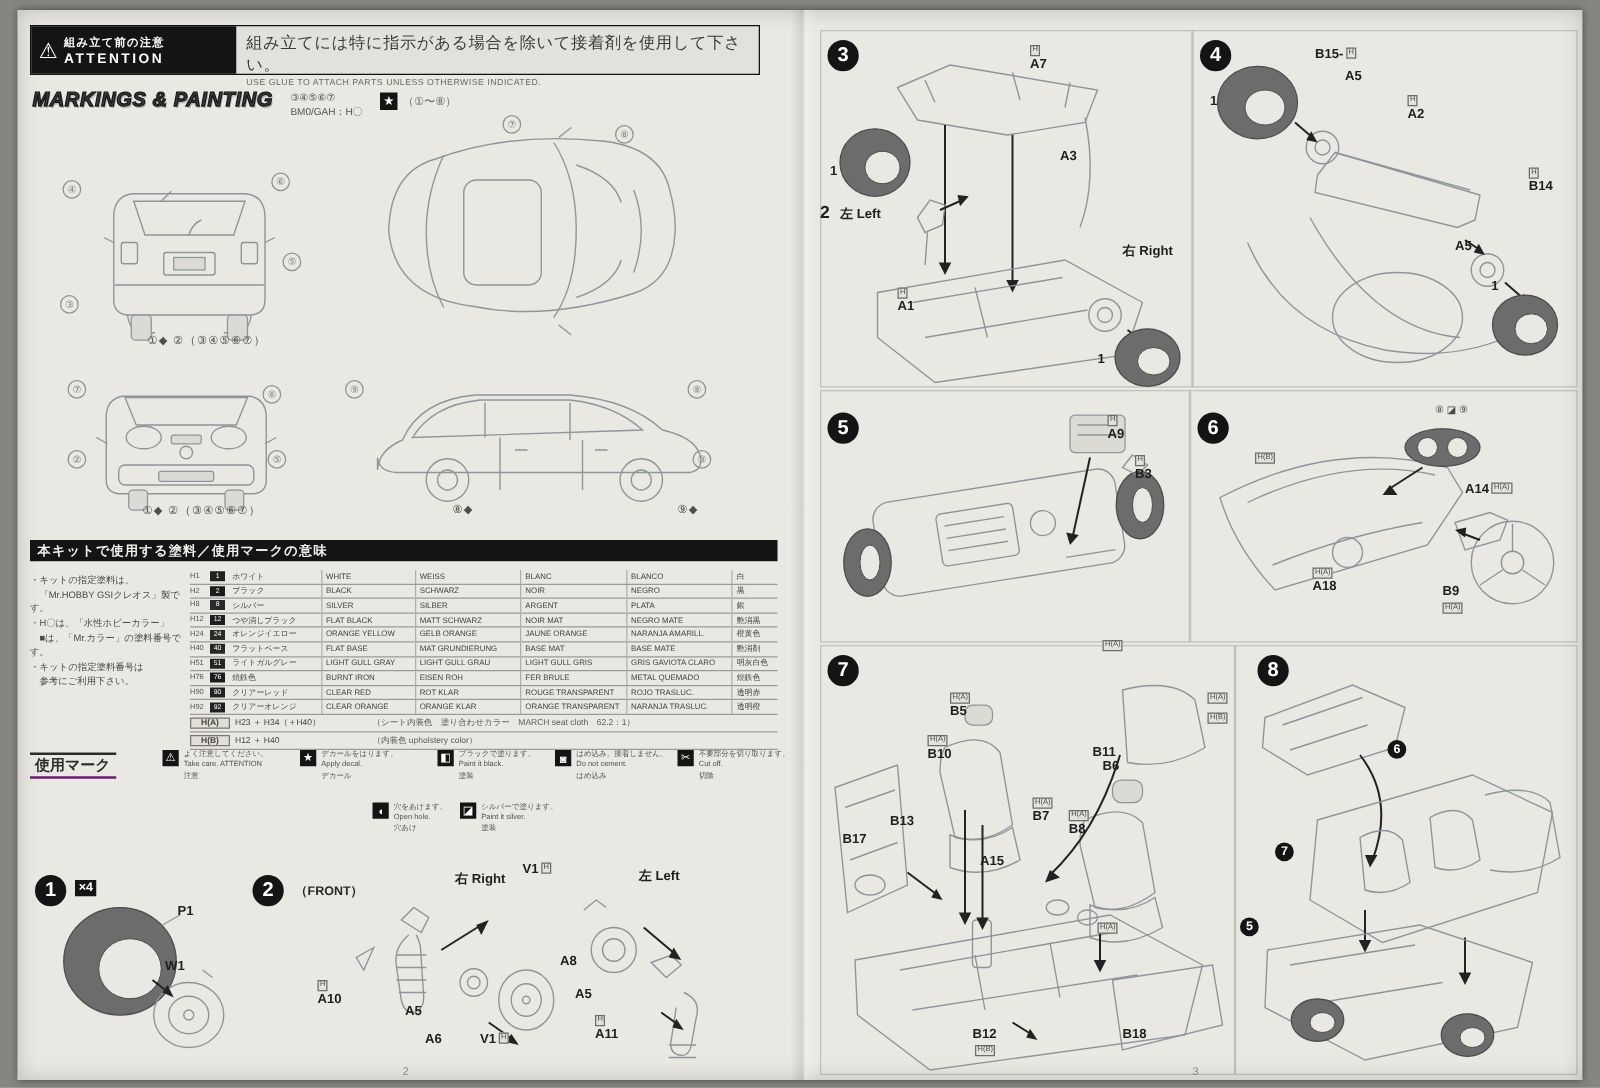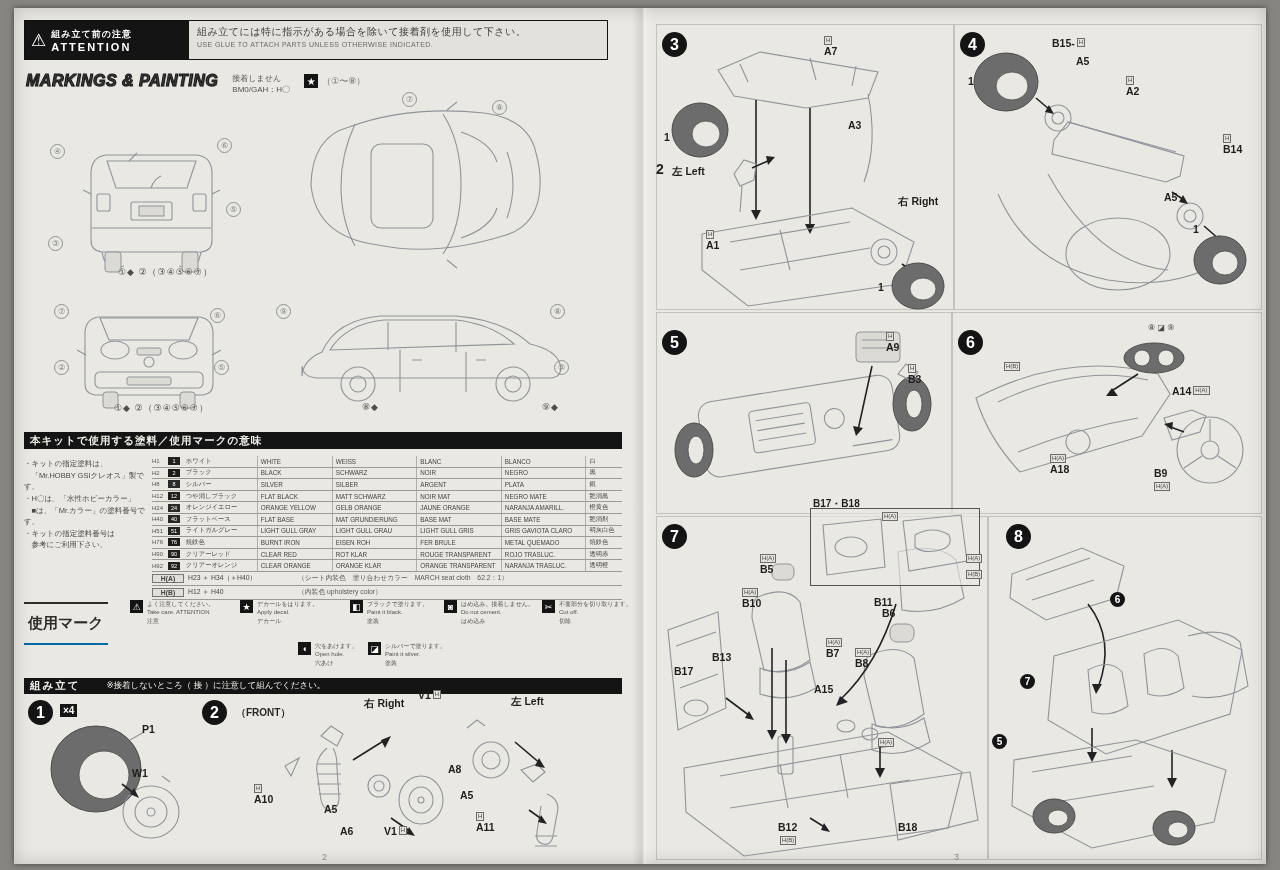--- a/index.html
+++ b/index.html
@@ -13,21 +13,21 @@
   .page.right{left:634px;width:618px;}
 
   
   .attention{position:absolute;left:10px;top:12px;width:582px;height:38px;border:1.5px solid #111;
              display:flex;background:#e3e1db;}
   .att-l{width:152px;background:#141414;color:#fff;display:flex;align-items:center;gap:5px;padding:2px 6px;}
   .att-l .warn{font-size:17px;line-height:1;color:#fff;}
   .att-l .t1{font-size:9px;font-weight:bold;letter-spacing:1px;}
   .att-l .t2{font-size:11px;font-weight:bold;letter-spacing:2px;}
   .att-r{flex:1;padding:4px 8px;color:#3c3a38;}
-  .att-r .jp{font-size:10px;letter-spacing:.5px;}
+  .att-r .jp{font-size:13px;letter-spacing:.5px;}
   .att-r .en{font-size:7px;color:#6b6966;margin-top:2px;letter-spacing:.4px;}
 
   
   .mkhead{position:absolute;left:12px;top:64px;display:flex;align-items:flex-start;gap:14px;}
   .mktitle{font-size:16px;font-weight:900;font-style:italic;letter-spacing:.5px;color:#3a3a3a;
            -webkit-text-stroke:1px #161616;text-shadow:1px 1px 0 #b9b6b0;}
   .mksub{font-size:8px;color:#55534f;line-height:1.35;margin-top:2px;}
   .mkstar{display:flex;align-items:center;gap:4px;margin-top:2px;}
   .starbox{width:14px;height:14px;background:#141414;color:#fff;font-size:10px;display:flex;align-items:center;justify-content:center;}
   .mkrange{font-size:9px;color:#6e6c68;}
@@ -49,22 +49,22 @@
   .pchip{width:12px;height:8px;background:#1b1b1b;color:#fff;font-size:5.5px;display:flex;align-items:center;justify-content:center;margin-right:3px;}
   .pc{font-size:6.3px;color:#454340;overflow:hidden;white-space:nowrap;border-left:.5px solid #b0aea8;padding-left:3px;height:100%;display:flex;align-items:center;}
   .c-jp{width:74px;border-left:none;}
   .c-en{width:74px;} .c-de{width:84px;} .c-fr{width:84px;} .c-es{width:84px;} .c-kj{width:34px;}
   .pfoot{display:flex;align-items:center;height:13px;border-bottom:.5px solid #9c9a95;font-size:6.8px;color:#45433f;}
   .pf-code{width:30px;font-weight:bold;border:.6px solid #777;text-align:center;margin-right:4px;background:#e2dfd9;}
   .pf-formula{width:110px;}
   .pf-note{flex:1;color:#5a5854;}
 
   
-  .legendlabel{position:absolute;left:10px;top:594px;font-size:15px;font-weight:bold;color:#2e2c29;
-               border-top:2px solid #2e2c29;border-bottom:2px solid #0369a1;padding:10px 4px;}
+  .legendlabel{position:absolute;left:10px;top:594px;font-size:12px;font-weight:bold;color:#2e2c29;
+               border-top:2px solid #2e2c29;border-bottom:2px solid #701a75;padding:0 4px;}
   .litem{position:absolute;display:flex;gap:4px;width:110px;}
   .lsym{width:13px;height:13px;background:#141414;color:#fff;font-size:9px;display:flex;align-items:center;justify-content:center;flex:none;}
   .ltxt{font-size:6px;color:#54524e;line-height:1.4;}
 
   
   .asmbar{left:10px;top:670px;width:592px;height:16px;font-size:10.5px;letter-spacing:2px;padding-left:6px;}
   .asmnote{font-size:8.5px;letter-spacing:0;margin-left:26px;font-weight:normal;}
   .stepnum{position:absolute;width:25px;height:25px;border-radius:50%;background:#141414;color:#fff;
            font-size:16px;font-weight:bold;display:flex;align-items:center;justify-content:center;z-index:6;}
   .multtag{position:absolute;background:#141414;color:#fff;font-size:10px;font-weight:bold;padding:1px 3px;z-index:6;}
@@ -110,21 +110,21 @@
         </div>
         <div class="att-r">
           <div class="jp">組み立てには特に指示がある場合を除いて接着剤を使用して下さい。</div>
           <div class="en">USE GLUE TO ATTACH PARTS UNLESS OTHERWISE INDICATED.</div>
         </div>
       </div>
 
       <div class="mkhead">
         <span class="mktitle">MARKINGS &amp; PAINTING</span>
         <span class="mksub">
-          <div>接着しません</div>
+          <div>③④⑤⑥⑦</div>
           <div>BM0/GAH：H〇</div>
         </span>
         <span class="mkstar">
           <span class="starbox">★</span>
           <span class="mkrange">（①〜⑧）</span>
         </span>
       </div>
 
       <div class="carviews">
 
@@ -445,24 +445,20 @@
           <div class="litem" style="left: 354px; top: 634px; position: absolute;">
             <span class="lsym">◪</span>
             <span class="ltxt">
               <div>シルバーで塗ります。</div>
               <div>Paint it silver.</div>
               <div>塗装</div>
             </span>
           </div>
         </div>
 
-      <div class="barhead asmbar">
-        <span>組み立て</span>
-        <span class="asmnote">※接着しないところ（ 接 ）に注意して組んでください。</span>
-      </div>
 
       <div class="stepnum" style="left:14px;top:692px">1</div>
       <div class="multtag" style="left:46px;top:696px">×4</div>
       <svg style="position:absolute;left:30px;top:706px" width="155" height="140" viewBox="0 0 155 140">
         <ellipse class="dk" cx="52" cy="55" rx="45" ry="43"></ellipse>
         <ellipse class="hole" cx="60" cy="61" rx="25" ry="24"></ellipse>
         <path class="ln" d="M86,26 l14,-8"></path>
         <path class="ln" d="M118,62 l8,6"></path>
         <ellipse class="ln" cx="107" cy="98" rx="28" ry="26"></ellipse>
         <ellipse class="ln" cx="107" cy="98" rx="16" ry="15"></ellipse>
@@ -681,29 +677,20 @@
         <path class="arr" d="M180,52 l-28,18"></path>
           <polygon class="arrh" points="148,74 154,66 160,74"></polygon>
         <path class="ln" d="M206,96 l28,-8 l14,6 l-6,16 l-28,8 z"></path>
         <circle class="ln" cx="252" cy="128" r="33"></circle>
           <circle class="ln" cx="252" cy="128" r="9"></circle>
         <path class="ln" d="M252,119 v-22 M244,134 l-18,12 M260,134 l18,12"></path>
         <path class="arr" d="M226,110 l-16,-6"></path>
           <polygon class="arrh" points="206,102 215,100 214,108"></polygon>
       </svg>
 
-      <div class="inset" style="left:162px;top:500px;width:168px;height:76px">
-        <div class="ititle">B17・B18</div>
-        <svg width="168" height="76" viewBox="0 0 168 76">
-          <path class="ln" d="M12,16 l58,-6 l4,48 l-58,8 z"></path>
-          <ellipse class="ln" cx="40" cy="38" rx="16" ry="10"></ellipse>
-          <path class="ln" d="M92,12 l58,-6 l6,46 l-58,10 z"></path>
-          <path class="ln" d="M104,26 q18,-10 34,0 q4,10 -6,14 q-18,6 -28,-2 z"></path>
-        </svg>
-      </div>
 
       <svg style="position:absolute;left:12px;top:520px" width="322" height="328" viewBox="0 0 322 328">
         <path class="ln" d="M8,102 l50,-18 l8,96 l-48,22 z"></path>
         <path class="ln" d="M16,118 l40,-14 M20,160 l38,-14"></path>
         <ellipse class="ln" cx="36" cy="180" rx="12" ry="8"></ellipse>
         <rect class="lnf" x="112" y="36" width="22" height="16" rx="6"></rect>
         <path class="ln" d="M96,70 q30,-14 44,4 l10,58 q-22,16 -46,10 l-12,-52 q0,-14 4,-20 z"></path>
         <path class="ln" d="M100,140 q26,10 50,-6 l6,26 q-28,16 -56,6 z"></path>
         <rect class="lnf" x="230" y="96" width="24" height="18" rx="7"></rect>
         <path class="ln" d="M208,128 q30,-14 46,2 l10,56 q-24,18 -48,12 l-12,-50 q0,-14 4,-20 z"></path>
@@ -787,21 +774,21 @@
             </span>
           </div>
 
           <div class="plabel" style="left: 250px; top: 188px; position: absolute;">
 
             <span class="line">
               <span class="pt">右 Right</span>
             </span>
           </div>
 
-          <div class="plabel" style="left: 58px; top: 222px; position: absolute; text-align: center;">
+          <div class="plabel" style="left: 70px; top: 222px; position: absolute; text-align: center;">
             <span class="pm">H</span>
             <span class="line">
               <span class="pt">A1</span>
             </span>
           </div>
 
           <div class="plabel" style="left: 230px; top: 274px; position: absolute;">
 
             <span class="line">
               <span class="pt">1</span>
@@ -988,21 +975,21 @@
             </span>
           </div>
 
           <div class="plabel" style="left: 26px; top: 658px; position: absolute;">
 
             <span class="line">
               <span class="pt">B17</span>
             </span>
           </div>
 
-          <div class="plabel" style="left: 140px; top: 676px; position: absolute; padding-left: 26px;">
+          <div class="plabel" style="left: 110px; top: 676px; position: absolute; padding-left: 26px;">
 
             <span class="line">
               <span class="pt">A15</span>
             </span>
           </div>
 
           <div class="plabel" style="left: 230px; top: 730px; position: absolute;">
             <span class="pm">H(A)</span>
             <span class="line">
             </span>

